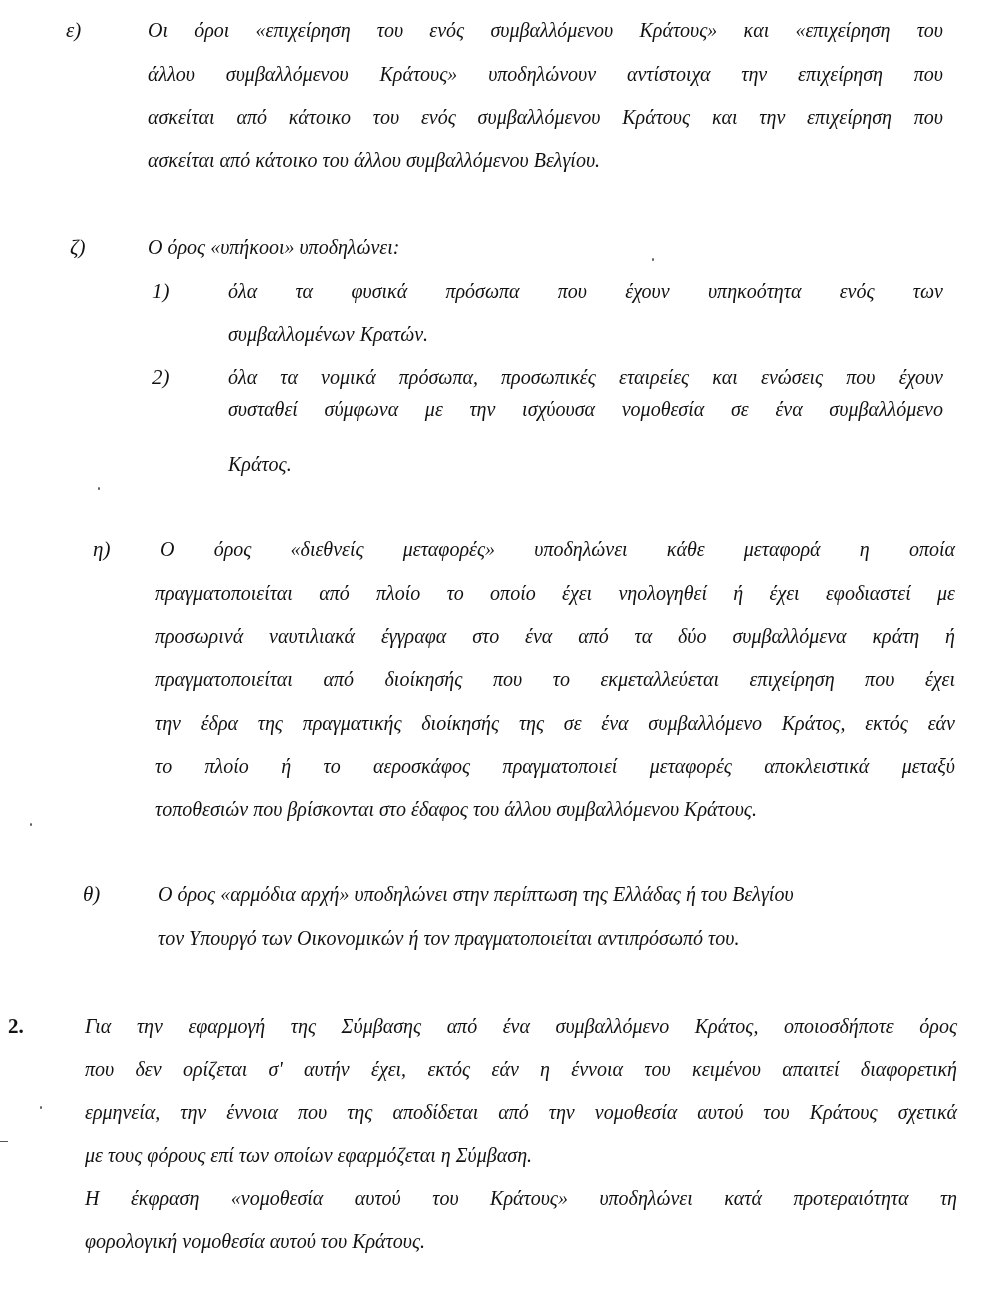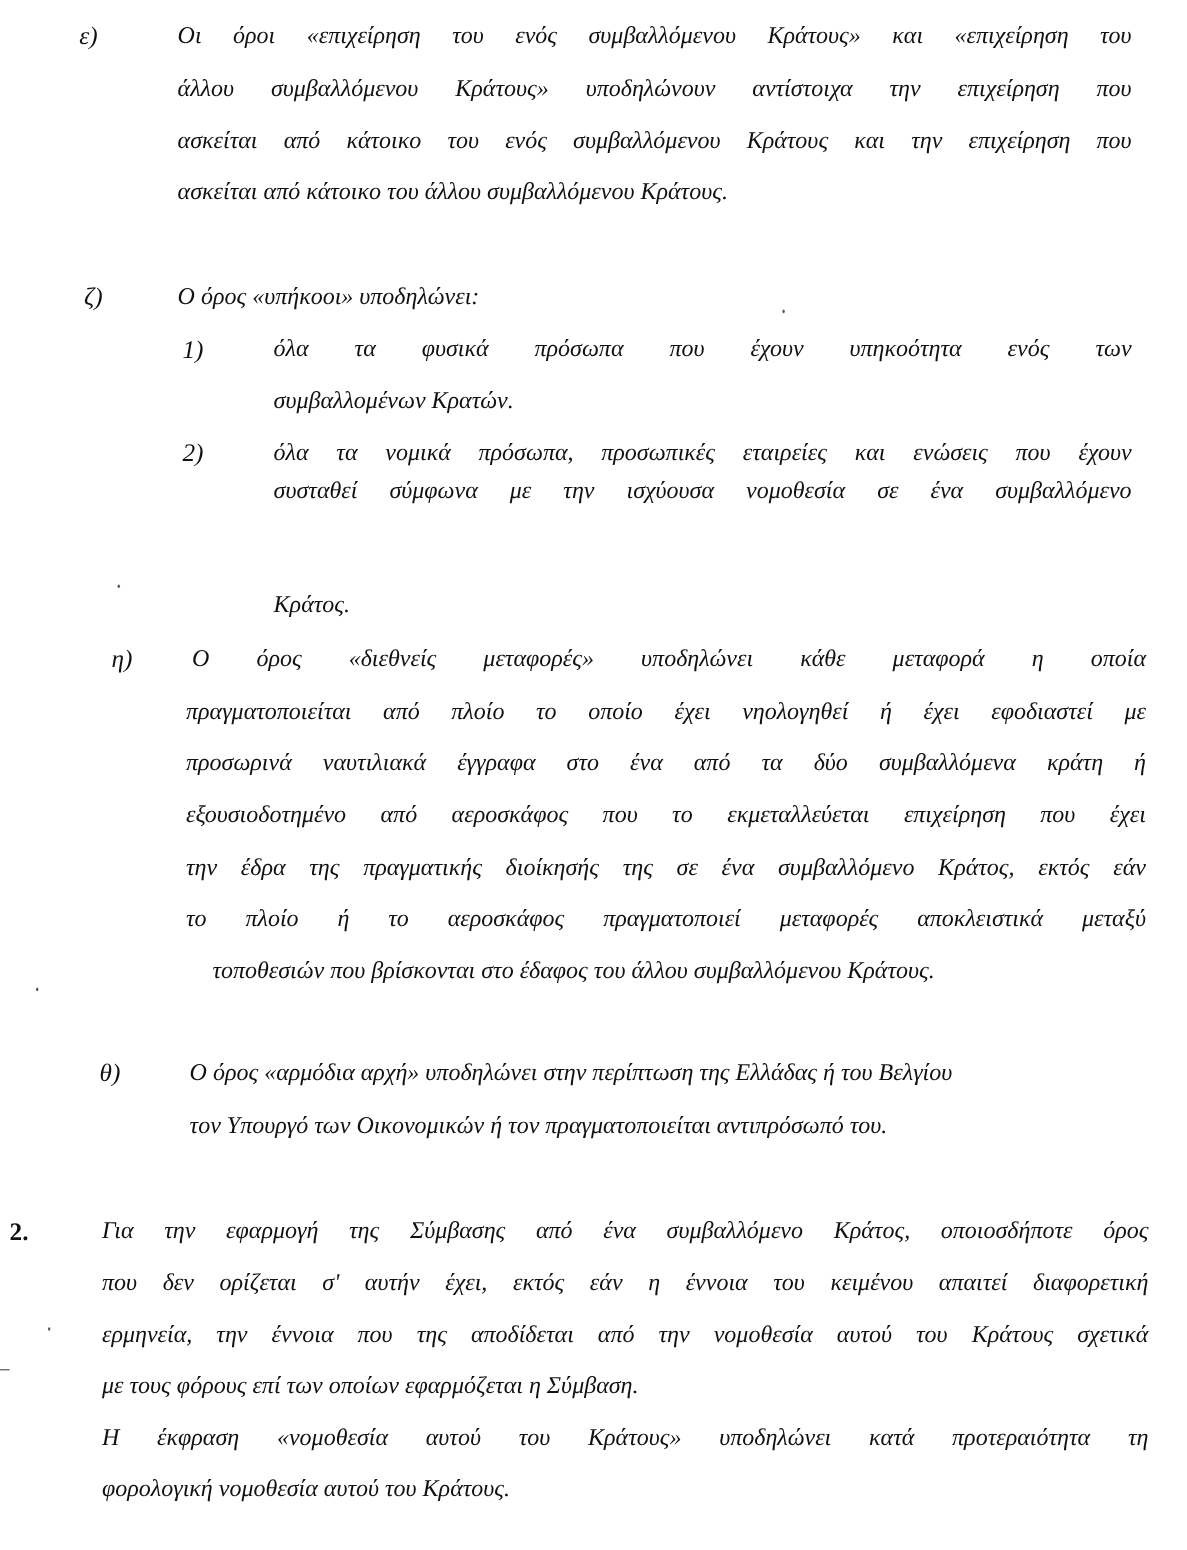--- a/index.html
+++ b/index.html
@@ -12,46 +12,46 @@
   .speck { position:absolute; background:#555; border-radius:50%; }
 </style>
 </head>
 <body>
 
 <div>
   <span class="label" style="left:66px;top:17px;">ε)</span>
   <div class="line just" style="left:148px;top:17px;width:795px;">Οι όροι «επιχείρηση του ενός συμβαλλόμενου Κράτους» και «επιχείρηση του</div>
   <div class="line just" style="left:148px;top:61px;width:795px;">άλλου συμβαλλόμενου Κράτους» υποδηλώνουν αντίστοιχα την επιχείρηση που</div>
   <div class="line just" style="left:148px;top:104px;width:795px;">ασκείται από κάτοικο του ενός συμβαλλόμενου Κράτους και την επιχείρηση που</div>
-  <div class="line" style="left:148px;top:147px;">ασκείται από κάτοικο του άλλου συμβαλλόμενου Κράτους.</div>
+  <div class="line" style="left:148px;top:147px;">ασκείται από κάτοικο του άλλου συμβαλλόμενου Βελγίου.</div>
 </div>
 
 <div>
   <span class="label" style="left:70px;top:234px;">ζ)</span>
   <div class="line" style="left:148px;top:234px;">Ο όρος «υπήκοοι» υποδηλώνει:</div>
 
   <span class="label" style="left:152px;top:278px;">1)</span>
   <div class="line just" style="left:228px;top:278px;width:715px;">όλα τα φυσικά πρόσωπα που έχουν υπηκοότητα ενός των</div>
   <div class="line" style="left:228px;top:321px;">συμβαλλομένων Κρατών.</div>
 
   <span class="label" style="left:152px;top:364px;">2)</span>
   <div class="line just" style="left:228px;top:364px;width:715px;">όλα τα νομικά πρόσωπα, προσωπικές εταιρείες και ενώσεις που έχουν</div>
   <div class="line just" style="left:228px;top:396px;width:715px;">συσταθεί σύμφωνα με την ισχύουσα νομοθεσία σε ένα συμβαλλόμενο</div>
-  <div class="line" style="left:228px;top:451px;margin-top:40px;">Κράτος.</div>
+  <div class="line" style="left:228px;top:451px;">Κράτος.</div>
 </div>
 
 <div>
   <span class="label" style="left:93px;top:536px;">η)</span>
   <div class="line just" style="left:160px;top:536px;width:795px;">Ο όρος «διεθνείς μεταφορές» υποδηλώνει κάθε μεταφορά η οποία</div>
   <div class="line just" style="left:155px;top:580px;width:800px;">πραγματοποιείται από πλοίο το οποίο έχει νηολογηθεί ή έχει εφοδιαστεί με</div>
   <div class="line just" style="left:155px;top:623px;width:800px;">προσωρινά ναυτιλιακά έγγραφα στο ένα από τα δύο συμβαλλόμενα κράτη ή</div>
-  <div class="line just" style="left:155px;top:666px;width:800px;">εξουσιοδοτημένο από αεροσκάφος που το εκμεταλλεύεται επιχείρηση που έχει</div>
+  <div class="line just" style="left:155px;top:666px;width:800px;">πραγματοποιείται από διοίκησής που το εκμεταλλεύεται επιχείρηση που έχει</div>
   <div class="line just" style="left:155px;top:710px;width:800px;">την έδρα της πραγματικής διοίκησής της σε ένα συμβαλλόμενο Κράτος, εκτός εάν</div>
   <div class="line just" style="left:155px;top:753px;width:800px;">το πλοίο ή το αεροσκάφος πραγματοποιεί μεταφορές αποκλειστικά μεταξύ</div>
-  <div class="line" style="left:155px;top:796px;margin-left:22px;">τοποθεσιών που βρίσκονται στο έδαφος του άλλου συμβαλλόμενου Κράτους.</div>
+  <div class="line" style="left:155px;top:796px;">τοποθεσιών που βρίσκονται στο έδαφος του άλλου συμβαλλόμενου Κράτους.</div>
 </div>
 
 <div>
   <span class="label" style="left:83px;top:881px;">θ)</span>
   <div class="line" style="left:158px;top:881px;text-align:right;">Ο όρος «αρμόδια αρχή» υποδηλώνει στην περίπτωση της Ελλάδας ή του Βελγίου</div>
   <div class="line" style="left:158px;top:925px;">τον Υπουργό των Οικονομικών ή τον πραγματοποιείται αντιπρόσωπό του.</div>
 </div>
 
 <div>
   <span class="num" style="left:8px;top:1013px;">2.</span>

